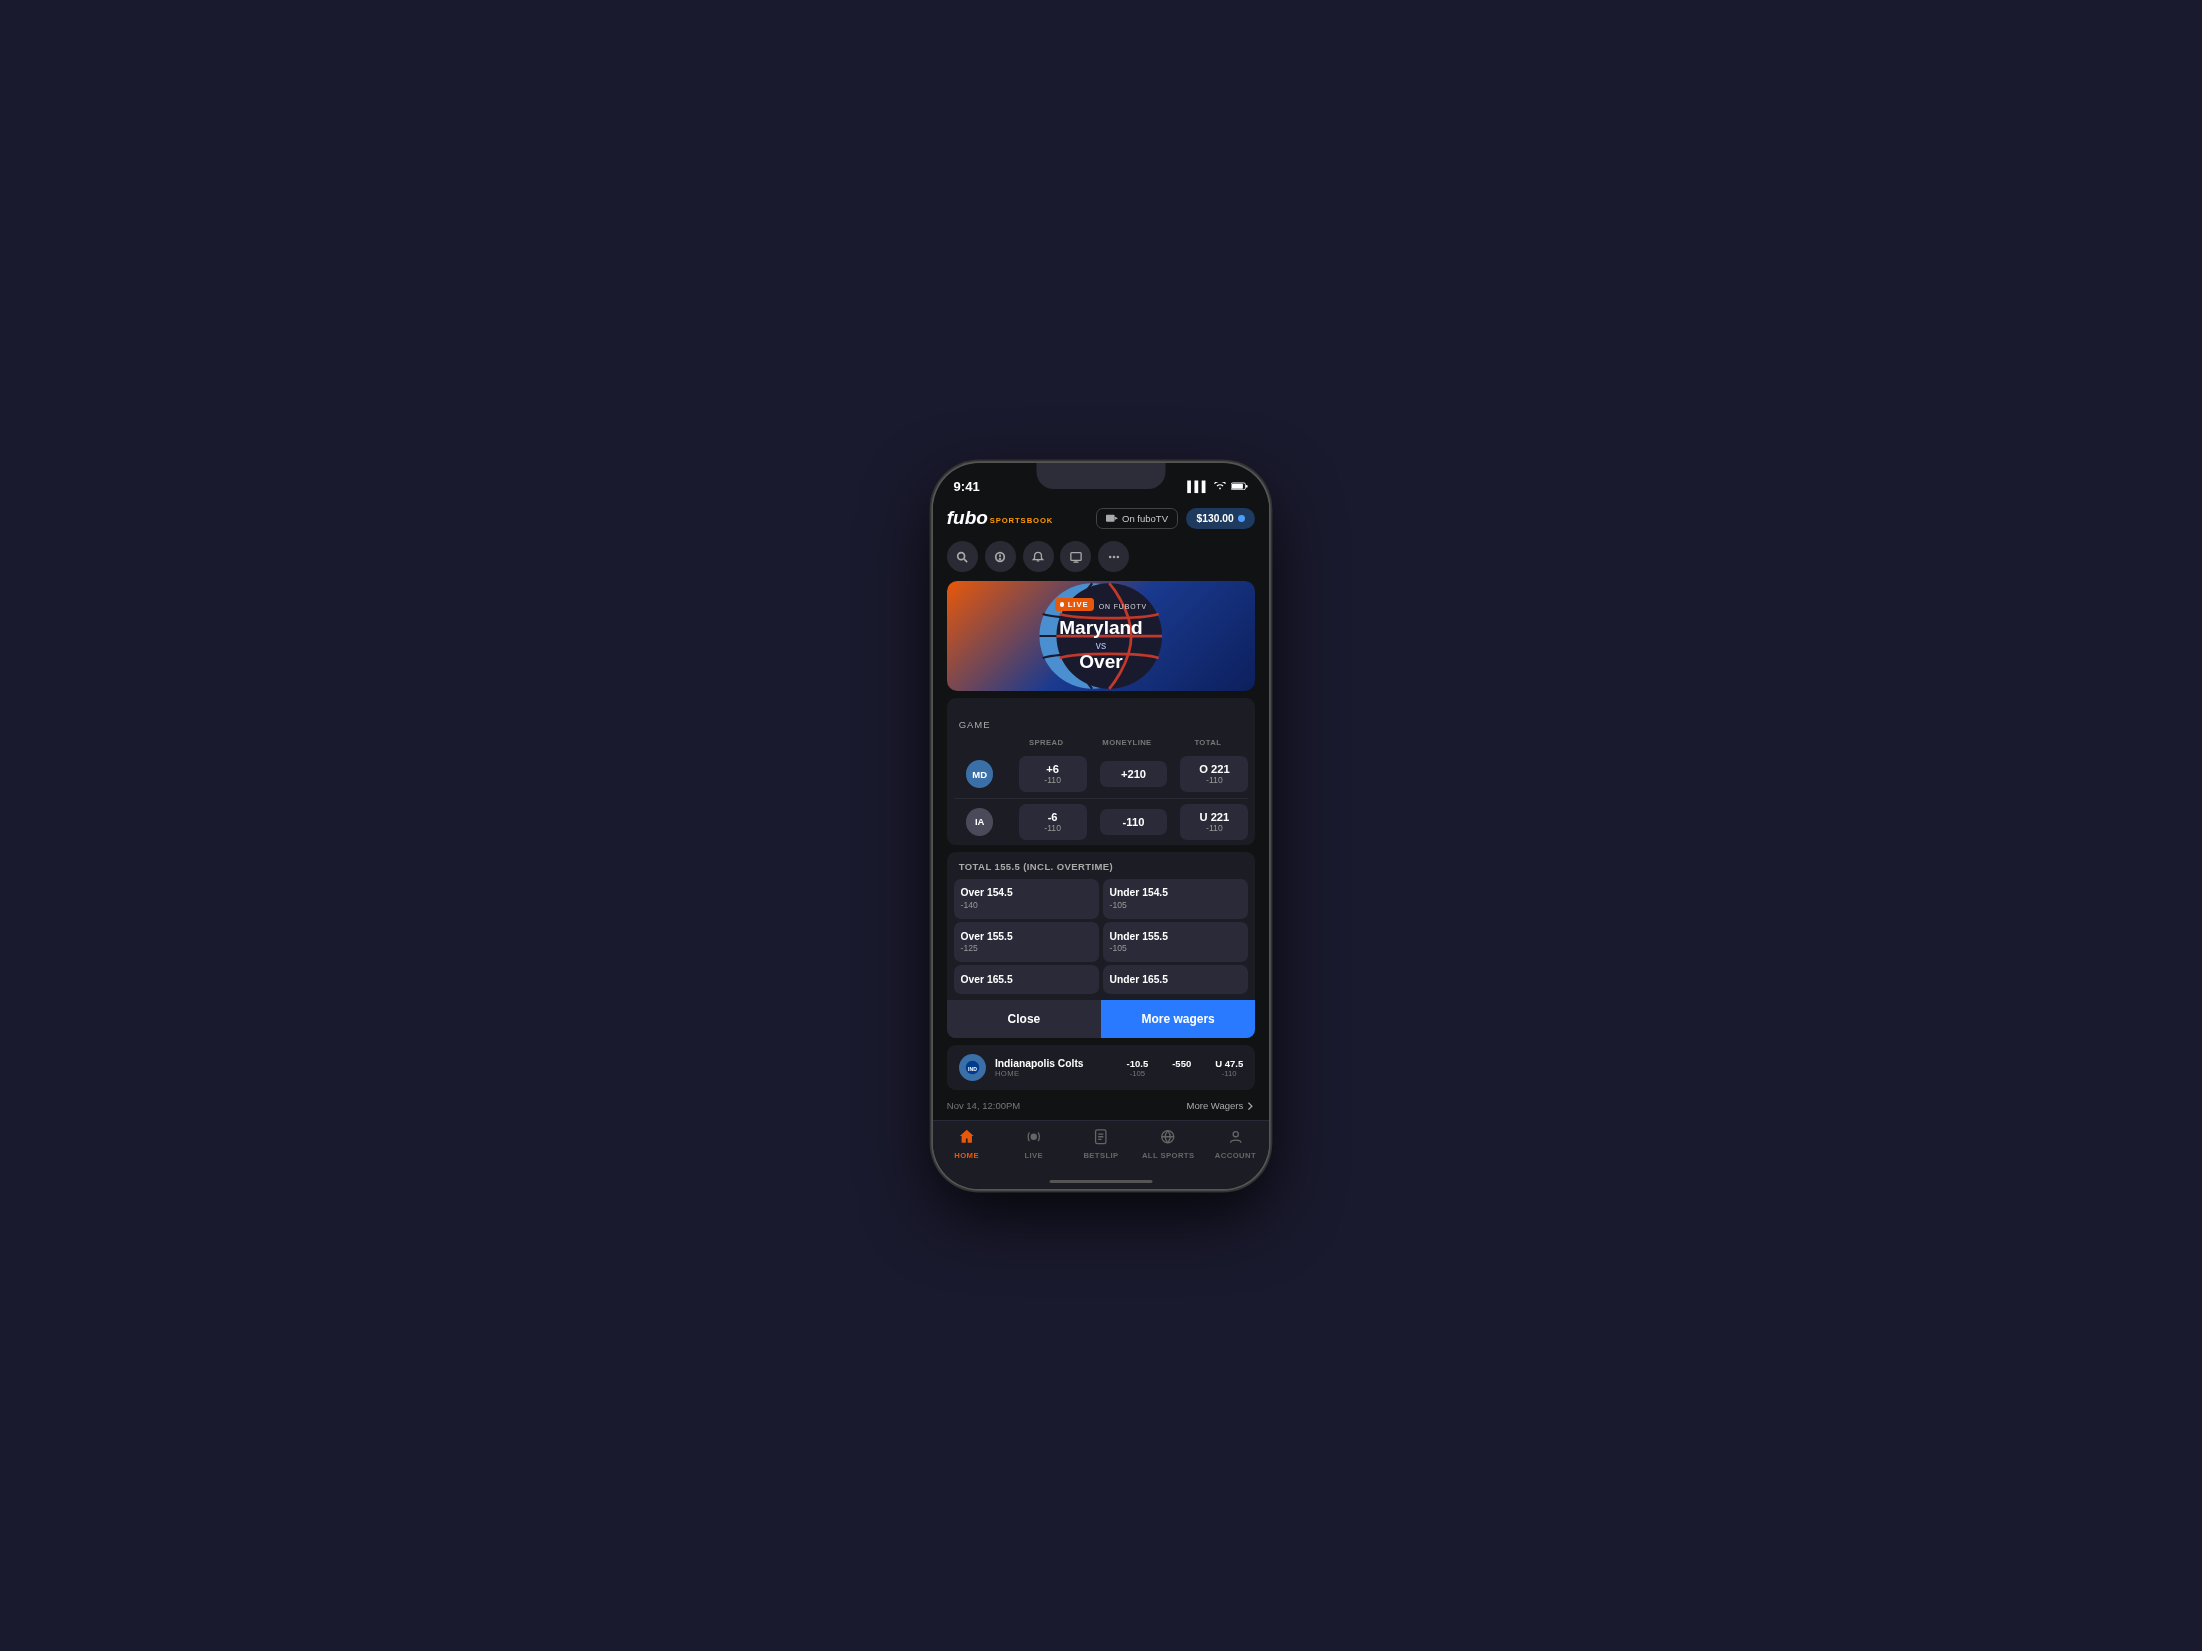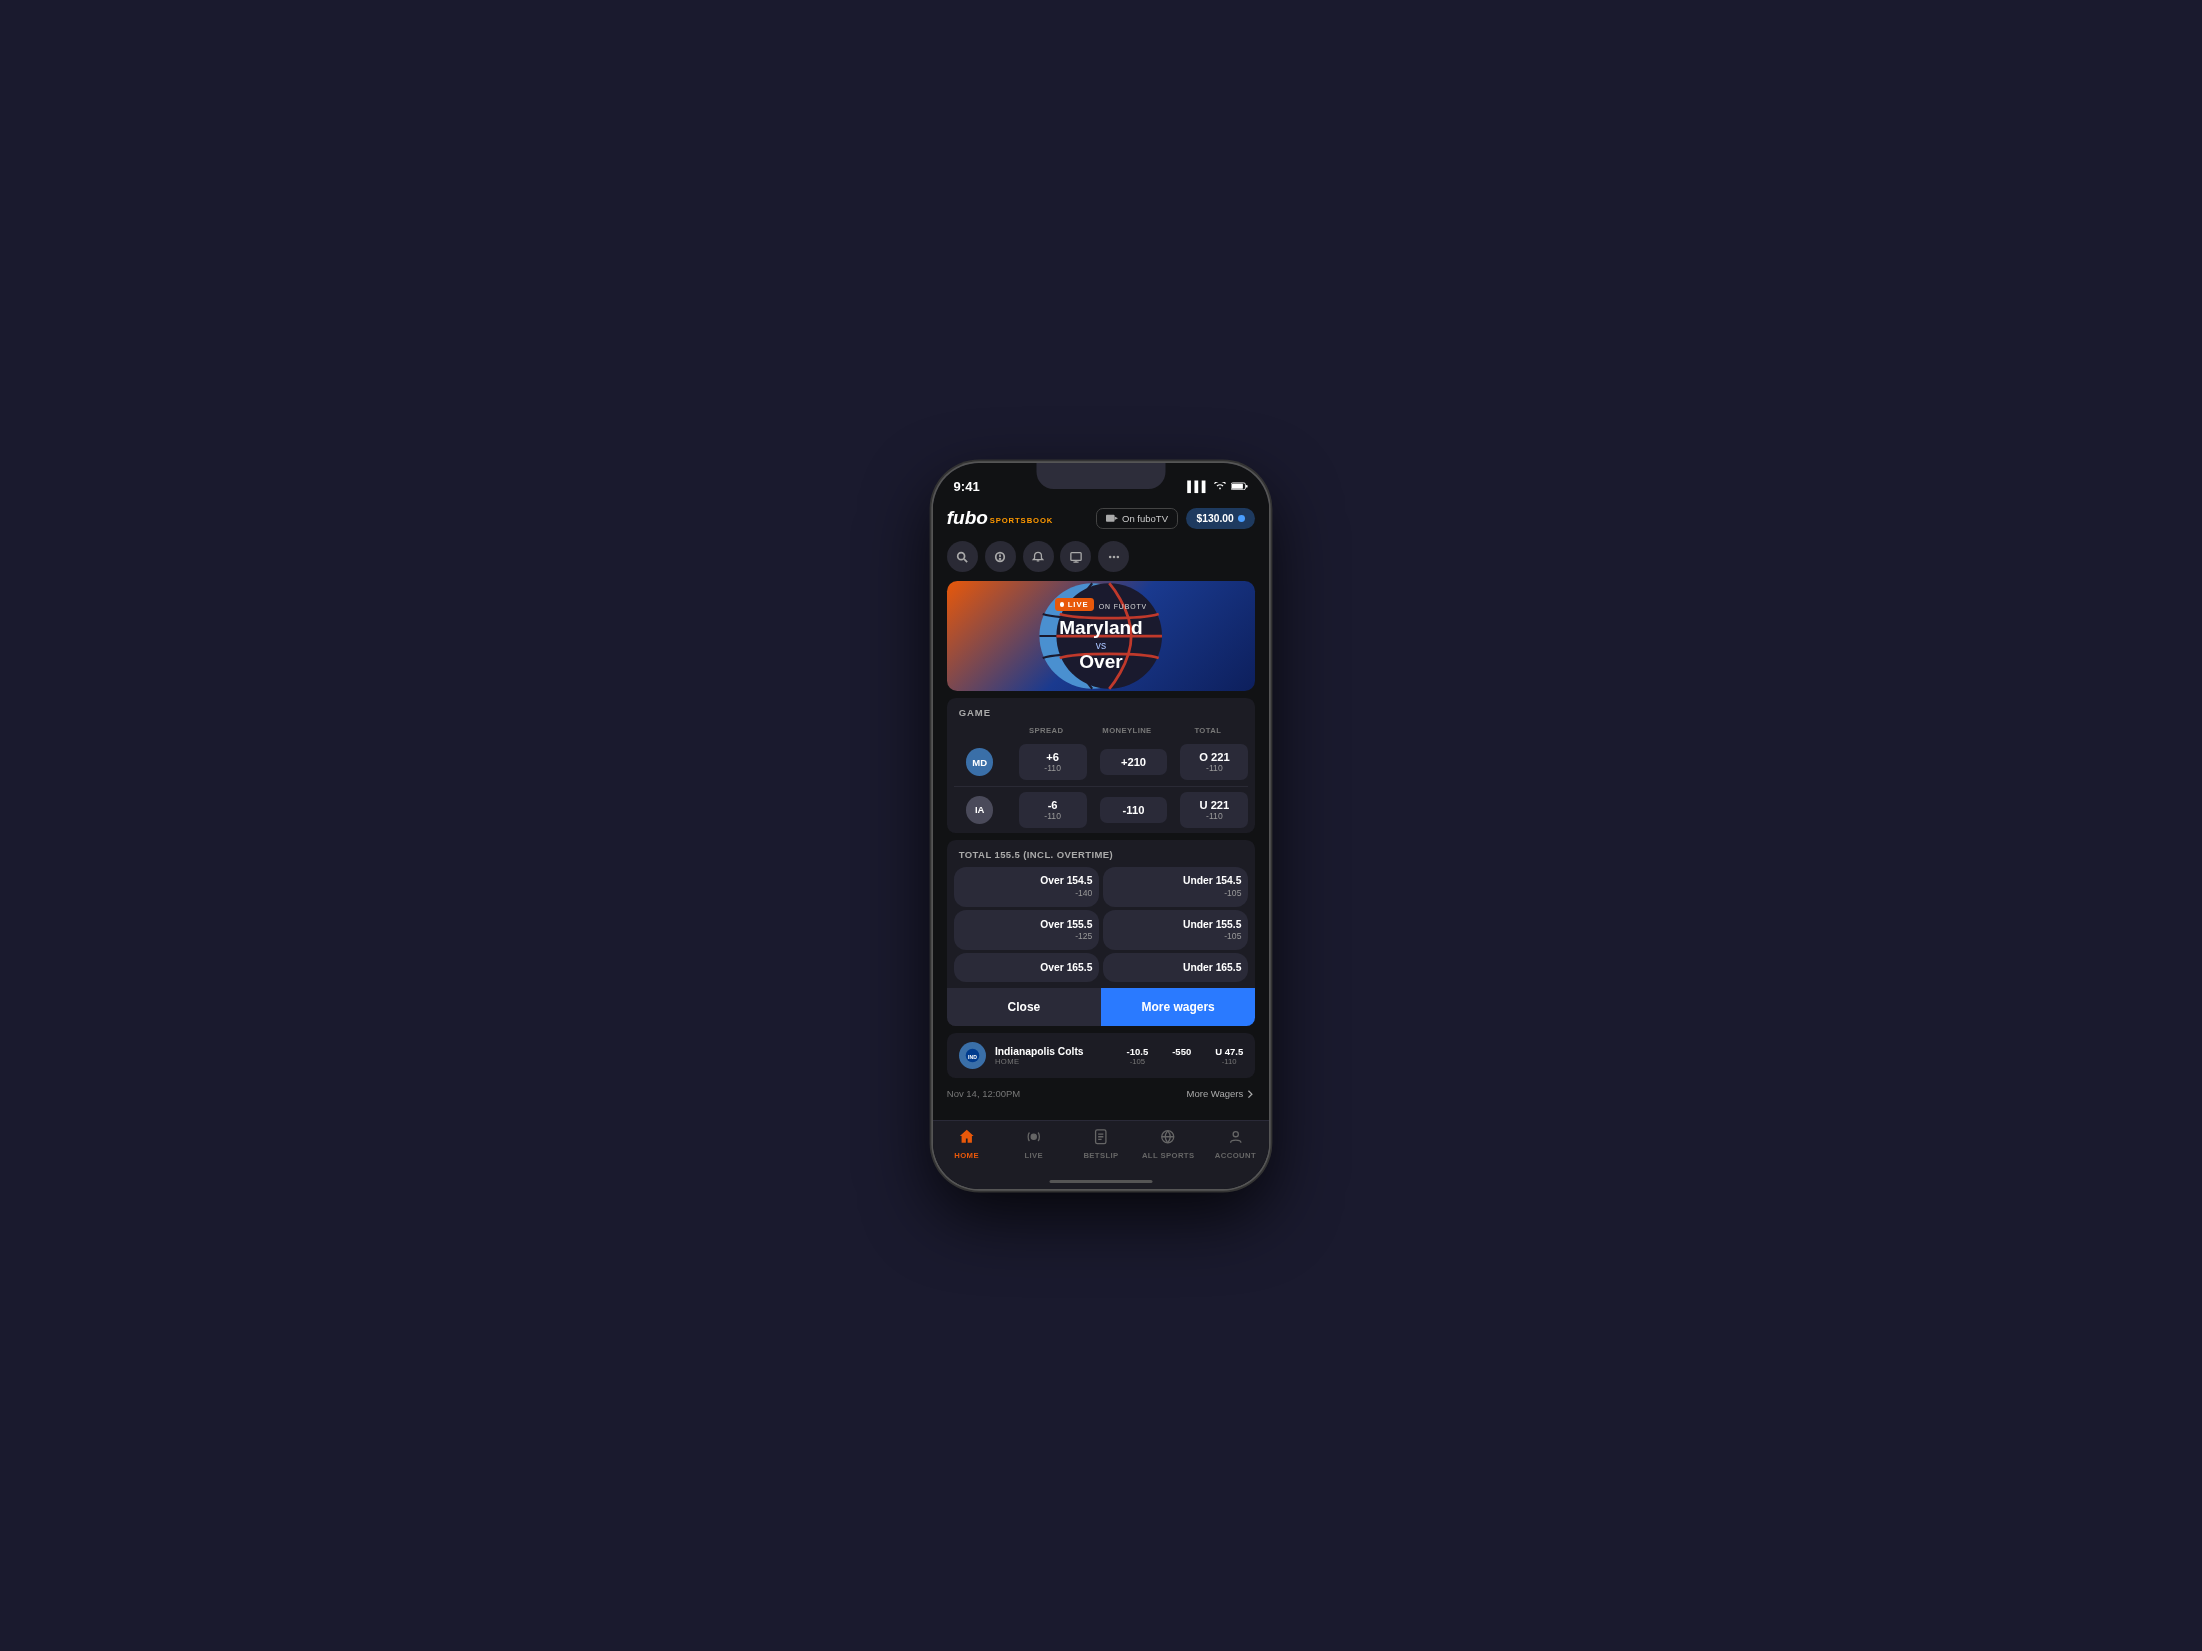--- a/index.html
+++ b/index.html
@@ -252,24 +252,25 @@
     
     .game-section {
       margin: 6.9px 13.8px;
       background: #1c1c24;
       border-radius: 8.6px;
       overflow: hidden;
     }
     .game-label {
       padding: 8.6px 12px 5.2px;
       font-size: 9.5px;
-      font-weight: 700;
+      font-weight: 400;
       color: #aaa;
       letter-spacing: 0.9px;
       text-transform: uppercase;
+      margin-top: 12px;
     }
     .odds-header {
       display: grid;
       grid-template-columns: 52px 1fr 1fr 1fr;
       padding: 3.4px 6.9px;
       text-align: center;
     }
     .odds-header-label {
       font-size: 7.7px;
       color: #777;
@@ -338,23 +339,23 @@
       text-transform: uppercase;
     }
     .totals-grid {
       display: grid;
       grid-template-columns: 1fr 1fr;
       gap: 3.4px;
       padding: 0 6.9px 6.9px;
     }
     .total-cell {
       background: #2a2a38;
-      border-radius: 12px;
+      border-radius: 7px;
       padding: 8.6px 6.9px;
-      text-align: right;
+      text-align: left;
       cursor: pointer;
     }
     .total-main {
       font-size: 10.3px;
       font-weight: 700;
       color: #fff;
     }
     .total-sub {
       font-size: 8.6px;
       color: #999;

